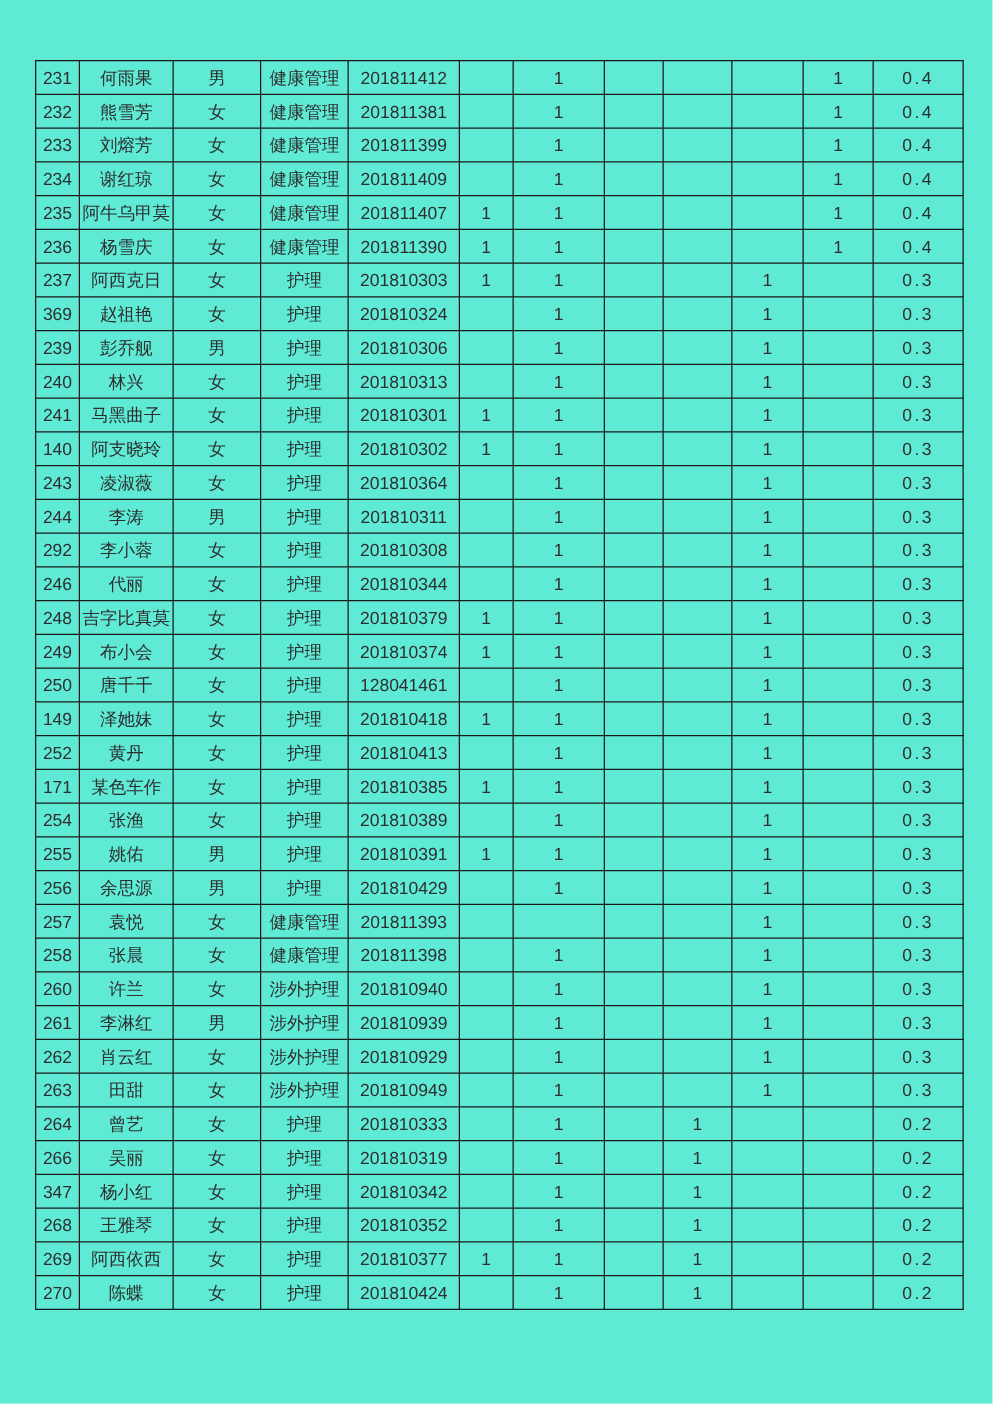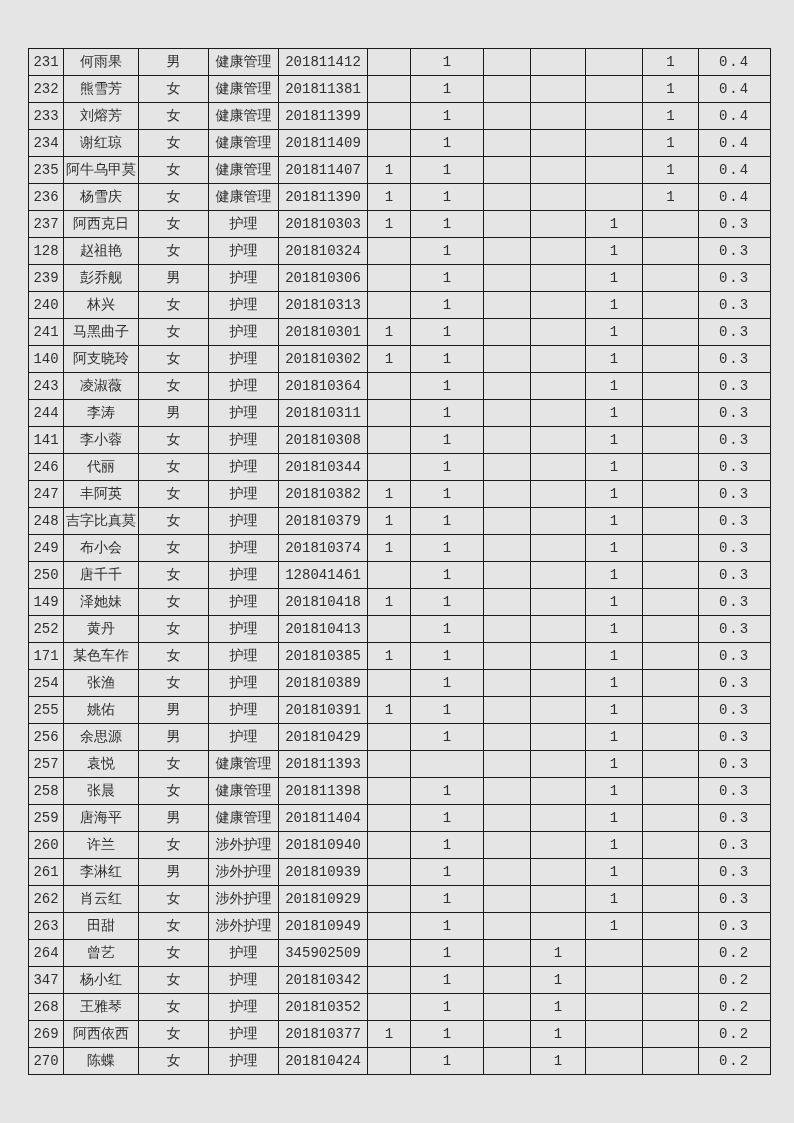--- a/index.html
+++ b/index.html
@@ -4,23 +4,23 @@
 <style>
   html, body {
     margin: 0;
     padding: 0;
     background: #ffffff;
   }
   .page {
     position: relative;
     width: 794px;
     height: 1123px;
-    background: #e5e5e5;
+    background: #5eead4;
     overflow: hidden;
-    font-family: Liberation Mono, monospace;
+    font-family: Liberation Sans, sans-serif;
     color: #2e2e2e;
   }
   table.roster {
     position: absolute;
     left: 28px;
     top: 48px;
     border-collapse: collapse;
     table-layout: fixed;
     width: 742px;
     font-size: 14px;
@@ -162,21 +162,21 @@
           <td class="col-sid">201810303</td>
           <td class="col-m1">1</td>
           <td class="col-m2">1</td>
           <td class="col-m3"></td>
           <td class="col-m4"></td>
           <td class="col-m5">1</td>
           <td class="col-m6"></td>
           <td class="col-score">0.3</td>
         </tr>
         <tr>
-          <td class="col-no">128</td>
+          <td class="col-no">369</td>
           <td class="col-name">赵祖艳</td>
           <td class="col-gender">女</td>
           <td class="col-major">护理</td>
           <td class="col-sid">201810324</td>
           <td class="col-m1"></td>
           <td class="col-m2">1</td>
           <td class="col-m3"></td>
           <td class="col-m4"></td>
           <td class="col-m5">1</td>
           <td class="col-m6"></td>
@@ -260,54 +260,40 @@
           <td class="col-sid">201810311</td>
           <td class="col-m1"></td>
           <td class="col-m2">1</td>
           <td class="col-m3"></td>
           <td class="col-m4"></td>
           <td class="col-m5">1</td>
           <td class="col-m6"></td>
           <td class="col-score">0.3</td>
         </tr>
         <tr>
-          <td class="col-no">141</td>
+          <td class="col-no">292</td>
           <td class="col-name">李小蓉</td>
           <td class="col-gender">女</td>
           <td class="col-major">护理</td>
           <td class="col-sid">201810308</td>
           <td class="col-m1"></td>
           <td class="col-m2">1</td>
           <td class="col-m3"></td>
           <td class="col-m4"></td>
           <td class="col-m5">1</td>
           <td class="col-m6"></td>
           <td class="col-score">0.3</td>
         </tr>
         <tr>
           <td class="col-no">246</td>
           <td class="col-name">代丽</td>
           <td class="col-gender">女</td>
           <td class="col-major">护理</td>
           <td class="col-sid">201810344</td>
           <td class="col-m1"></td>
-          <td class="col-m2">1</td>
-          <td class="col-m3"></td>
-          <td class="col-m4"></td>
-          <td class="col-m5">1</td>
-          <td class="col-m6"></td>
-          <td class="col-score">0.3</td>
-        </tr>
-        <tr>
-          <td class="col-no">247</td>
-          <td class="col-name">丰阿英</td>
-          <td class="col-gender">女</td>
-          <td class="col-major">护理</td>
-          <td class="col-sid">201810382</td>
-          <td class="col-m1">1</td>
           <td class="col-m2">1</td>
           <td class="col-m3"></td>
           <td class="col-m4"></td>
           <td class="col-m5">1</td>
           <td class="col-m6"></td>
           <td class="col-score">0.3</td>
         </tr>
         <tr>
           <td class="col-no">248</td>
           <td class="col-name">吉字比真莫</td>
@@ -447,34 +433,20 @@
           <td class="col-m5">1</td>
           <td class="col-m6"></td>
           <td class="col-score">0.3</td>
         </tr>
         <tr>
           <td class="col-no">258</td>
           <td class="col-name">张晨</td>
           <td class="col-gender">女</td>
           <td class="col-major">健康管理</td>
           <td class="col-sid">201811398</td>
-          <td class="col-m1"></td>
-          <td class="col-m2">1</td>
-          <td class="col-m3"></td>
-          <td class="col-m4"></td>
-          <td class="col-m5">1</td>
-          <td class="col-m6"></td>
-          <td class="col-score">0.3</td>
-        </tr>
-        <tr>
-          <td class="col-no">259</td>
-          <td class="col-name">唐海平</td>
-          <td class="col-gender">男</td>
-          <td class="col-major">健康管理</td>
-          <td class="col-sid">201811404</td>
           <td class="col-m1"></td>
           <td class="col-m2">1</td>
           <td class="col-m3"></td>
           <td class="col-m4"></td>
           <td class="col-m5">1</td>
           <td class="col-m6"></td>
           <td class="col-score">0.3</td>
         </tr>
         <tr>
           <td class="col-no">260</td>
@@ -530,21 +502,35 @@
           <td class="col-m4"></td>
           <td class="col-m5">1</td>
           <td class="col-m6"></td>
           <td class="col-score">0.3</td>
         </tr>
         <tr>
           <td class="col-no">264</td>
           <td class="col-name">曾艺</td>
           <td class="col-gender">女</td>
           <td class="col-major">护理</td>
-          <td class="col-sid">345902509</td>
+          <td class="col-sid">201810333</td>
+          <td class="col-m1"></td>
+          <td class="col-m2">1</td>
+          <td class="col-m3"></td>
+          <td class="col-m4">1</td>
+          <td class="col-m5"></td>
+          <td class="col-m6"></td>
+          <td class="col-score">0.2</td>
+        </tr>
+        <tr>
+          <td class="col-no">266</td>
+          <td class="col-name">吴丽</td>
+          <td class="col-gender">女</td>
+          <td class="col-major">护理</td>
+          <td class="col-sid">201810319</td>
           <td class="col-m1"></td>
           <td class="col-m2">1</td>
           <td class="col-m3"></td>
           <td class="col-m4">1</td>
           <td class="col-m5"></td>
           <td class="col-m6"></td>
           <td class="col-score">0.2</td>
         </tr>
         <tr>
           <td class="col-no">347</td>

